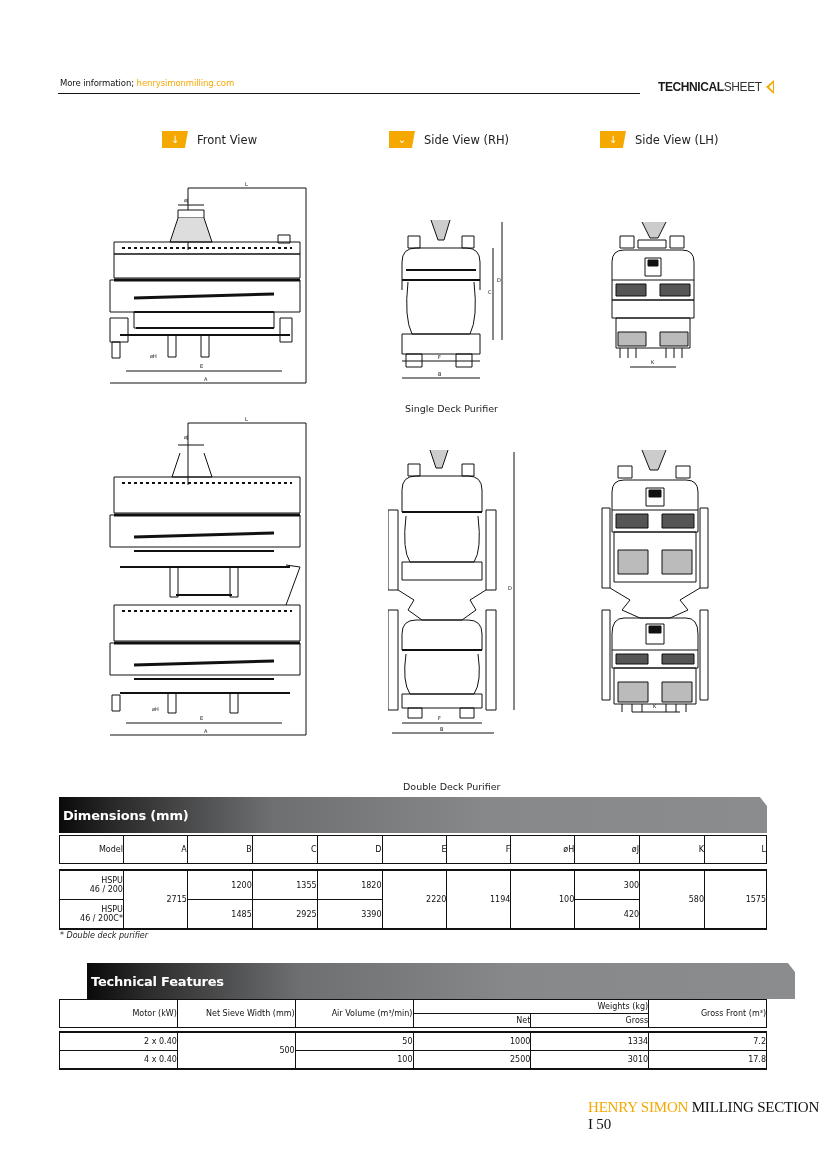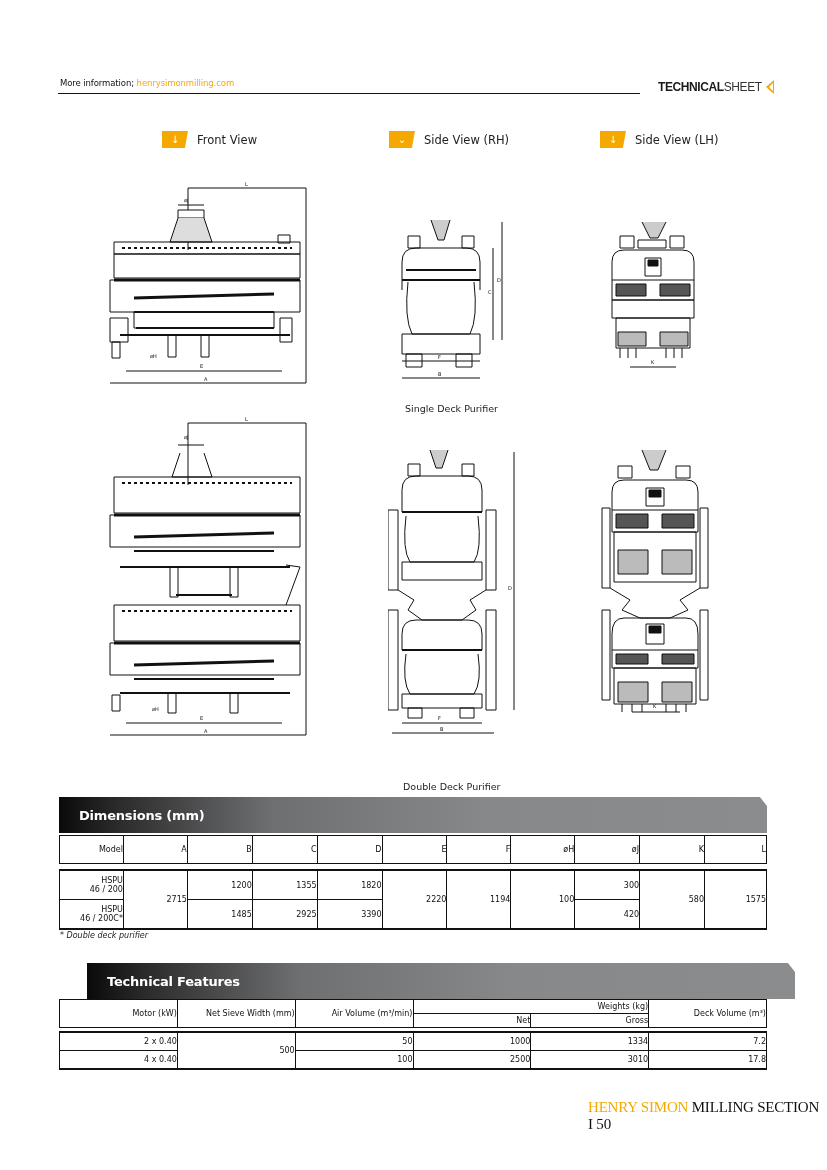--- a/index.html
+++ b/index.html
@@ -19,21 +19,21 @@
   
   .view-label { display:flex; align-items:center; font-size:11.5px; font-family:"DejaVu Sans", sans-serif; color:#222; }
   .badge { width:26px; height:17px; background:#f5a800; clip-path:polygon(0 0,100% 0,88% 100%,0 100%); color:#fff; font-size:10px; display:flex; align-items:center; justify-content:center; margin-right:9px; }
 
   
   svg.draw { position:absolute; }
   svg.draw * { vector-effect:non-scaling-stroke; }
   .caption { font-size:9.5px; color:#222; }
 
   
-  .sec-head { left:59px; width:708px; height:36px; background:linear-gradient(90deg,#0a0a0a 0%, #2a2a2a 8%, #6e6f71 30%, #87888a 60%, #8b8c8e 100%); clip-path:polygon(0 0, 99% 0, 100% 25%, 100% 100%, 0 100%); color:#fff; font-weight:bold; font-size:13px; display:flex; align-items:center; padding-left:20px; box-sizing:border-box; font-family:"DejaVu Sans", sans-serif; letter-spacing:-0.2px; }
+  .sec-head { left:59px; width:708px; height:36px; background:linear-gradient(90deg,#0a0a0a 0%, #2a2a2a 8%, #6e6f71 30%, #87888a 60%, #8b8c8e 100%); clip-path:polygon(0 0, 99% 0, 100% 25%, 100% 100%, 0 100%); color:#fff; font-weight:bold; font-size:13px; display:flex; align-items:center; padding-left:4px; box-sizing:border-box; font-family:"DejaVu Sans", sans-serif; letter-spacing:-0.2px; }
 
   table { border-collapse:collapse; position:absolute; font-family:"DejaVu Sans", sans-serif; }
   td, th { border:1px solid #111; text-align:right; font-weight:normal; font-size:8px; color:#111; padding:0; }
   .dim-table { left:59px; width:708px; }
   .dim-head td { height:27px; }
   .spacer td { border:none; height:5px; border-top:1.5px solid #111; border-bottom:2px solid #111; }
   .dim-body td { height:28px; }
   .footnote { left:60px; top:931px; font-size:8px; font-style:italic; color:#222; }
 
   .feat-table { left:59px; width:708px; }
@@ -324,21 +324,21 @@
       <col style="width:118px">
       <col style="width:118px">
       <col style="width:118px">
   </colgroup>
   <tbody>
       <tr class="feat-head">
     <td rowspan="2">Motor (kW)</td>
     <td rowspan="2">Net Sieve Width (mm)</td>
     <td rowspan="2">Air Volume (m³/min)</td>
     <td colspan="2">Weights (kg)</td>
-    <td rowspan="2">Deck Volume (m³)</td>
+    <td rowspan="2">Gross Front (m³)</td>
   </tr>
   <tr class="feat-head">
     <td>Net</td>
     <td>Gross</td>
   </tr>
   <tr class="spacer">
         <td colspan="6" style="border-left:none;border-right:none;height:3px;"></td>
       </tr>
   <tr class="feat-body">
     <td>2 x 0.40</td>

